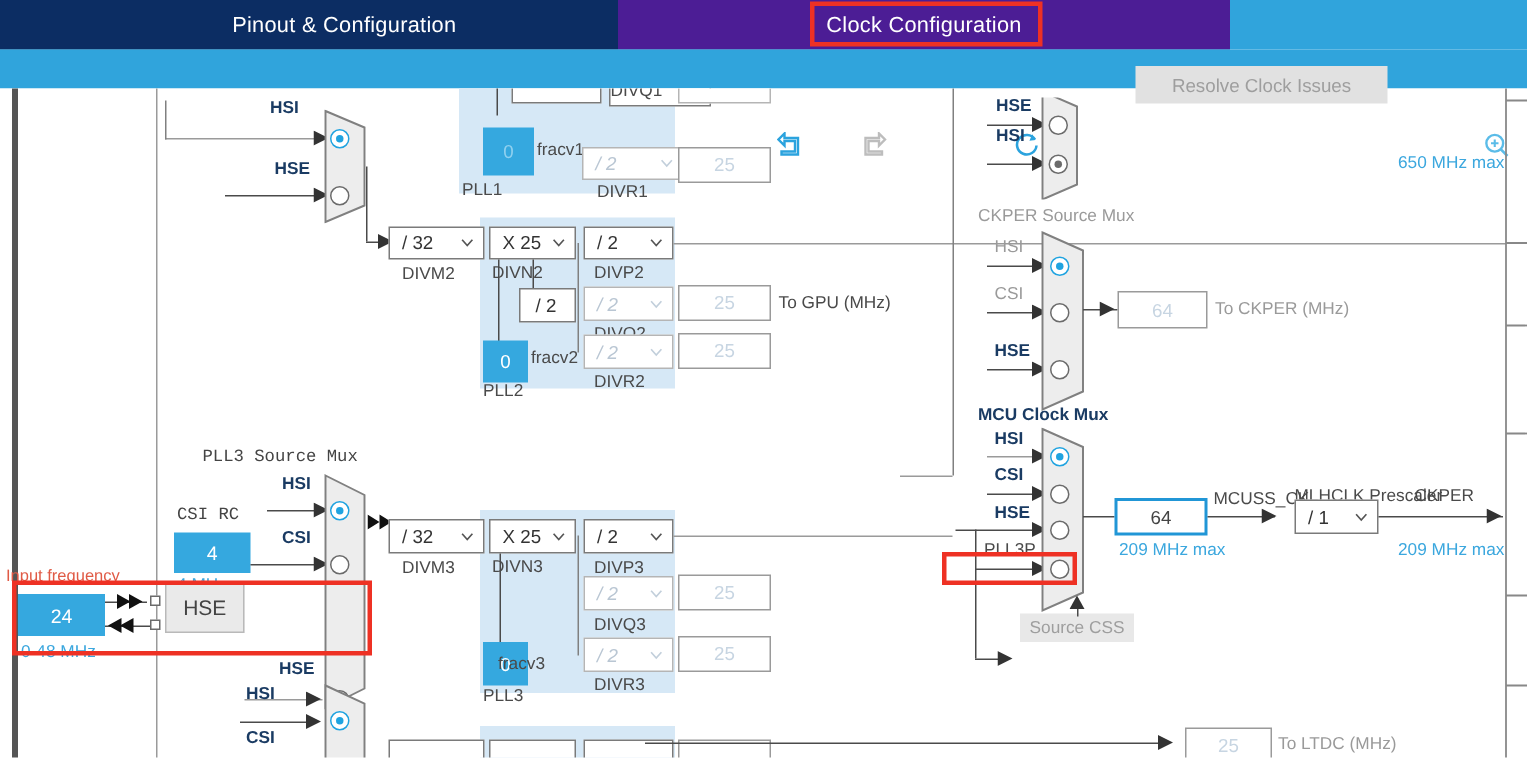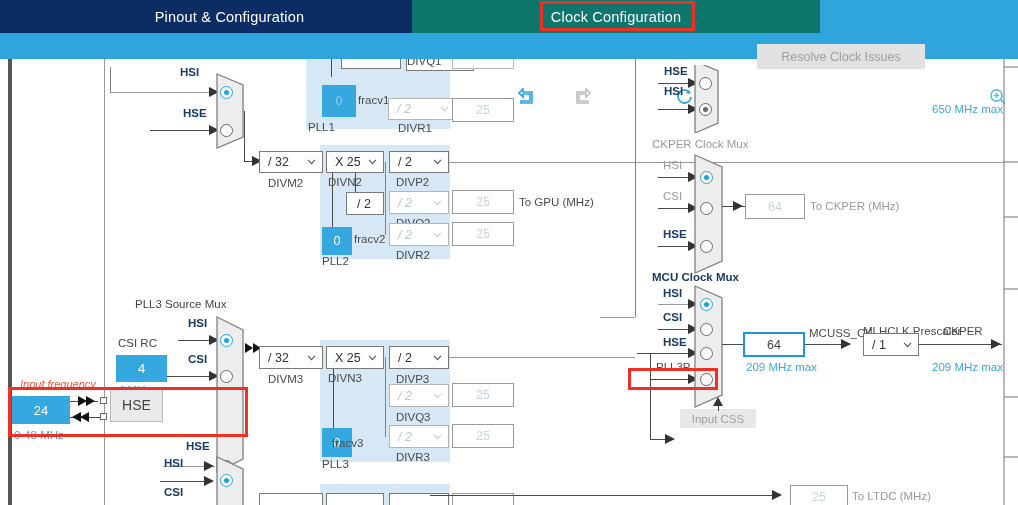--- a/index.html
+++ b/index.html
@@ -10,21 +10,21 @@
     background:#ffffff;
     overflow:hidden;
     position:relative;
   }
 
   
   #tabbar { position:absolute; left:0; top:0; width:1018px; height:33px; background:#30A4DC; display:flex; }
   .tab { height:33px; display:flex; align-items:center; justify-content:center;
          color:#ffffff; font-size:14.5px; letter-spacing:.2px; }
   .tab.dark { background:#0C2D63; }
-  .tab.sel  { background:#0f766e; }
+  .tab.sel  { background:#4c1d95; }
   #tab-pinout { width:412px;padding-left:47px; }
   #tab-clock  { width:408px; }
   #tab-project{ width:198px; }
   .tab-hl { position:absolute; left:540px; top:1px; width:155px; height:30px;
             border:3px solid #EE3124; pointer-events:none; }
 
   
   #toolbar { position:absolute; left:0; top:33px; width:1018px; height:26px; background:#30A4DC; }
   #toolbar-body { position:absolute; left:0; top:59px; width:1018px; height:446px; background:#fff; }
   #tools { position:absolute; left:0; top:40px; width:1018px; height:38px; }
@@ -65,21 +65,21 @@
              display:flex; align-items:center; justify-content:center; }
   .bluebox.dim { color:#8fd0ef; }
 
   .graybox { position:absolute; background:#EAEAEA; border:1px solid #b9b9b9;
              font-size:14px; color:#444; display:flex; align-items:center; justify-content:center; }
 
   .lbl  { position:absolute; font-size:11.5px; color:#4a4a4a; white-space:nowrap; }
   .lbl.muted { color:#9a9a9a; }
   .lbl.blue  { color:#3BA7DE; }
   .lbl.dark  { color:#1a3b63; font-weight:bold; }
-  .lbl.hd    { font-size:11.5px; color:#444; }
+  .lbl.hd    { font-size:11.5px; color:#444;font-family:Liberation Mono, monospace; }
 
   .mux { position:absolute; }
   .radio { position:absolute; width:13px; height:13px; border-radius:50%;
            border:1.6px solid #6b6b6b; background:#fff; }
   .radio.on { border-color:#1FA3E0; }
   .radio.on::after { content:""; position:absolute; left:2.6px; top:2.6px;
                      width:5.4px; height:5.4px; border-radius:50%; background:#1FA3E0; }
   .radio.ong { border-color:#6b6b6b; }
   .radio.ong::after { content:""; position:absolute; left:2.6px; top:2.6px;
                       width:5.4px; height:5.4px; border-radius:50%; background:#6b6b6b; }
@@ -308,21 +308,21 @@
   <div class="dd dis" style="left:389px; top:366px; width:60px; height:23px;">
     <span>/ 2</span>
     <svg class="caret" viewBox="0 0 10 7">
       <path d="M1,1 L5,5.4 L9,1" fill="none" stroke="#c2cfdb" stroke-width="1.3"></path>
       </svg>
   </div>
   <div class="lbl" style="left:396px; top:392px;">DIVR3</div>
   <div class="val" style="left:452px; top:365px; width:62px; height:24px;">25</div>
   <div class="vline" style="left:385px; top:298px; height:80px;"></div>
 
-  <div class="lbl blue" style="left:20px; top:319px; font-size:11px; color:#E05A45;font-style:italic;">Input frequency</div>
+  <div class="lbl blue" style="left:4px; top:319px; font-size:11px; color:#E05A45;">Input frequency</div>
   <div class="bluebox" style="left:12px; top:337px; width:58px; height:28px; font-size:13px;">24</div>
   <div class="lbl blue" style="left:14px; top:370px;">0-48 MHz</div>
 
   <div class="hline" style="left:70px; top:342px; width:28px;"></div>
   <svg class="arrow" style="left:78px; top:337px;" width="24" height="11">
     <path d="M0,0 L9,5 L0,10 Z" fill="#111"></path>
       <path d="M8,0 L17,5 L8,10 Z" fill="#111"></path>
     </svg>
   <div class="hline" style="left:70px; top:358px; width:30px;"></div>
   <svg class="arrow" style="left:72px; top:353px;" width="24" height="11">
@@ -361,21 +361,21 @@
   <div class="lbl dark" style="left:664px; top:26px;">HSI</div>
   <div class="hline" style="left:658px; top:50px; width:36px;"></div>
   <svg class="arrow" style="left:688px; top:45px;" width="12" height="11">
     <path d="M0,0 L10,5 L0,10 Z" fill="#333"></path>
     </svg>
   <svg class="mux" style="left:694px; top:6px;" width="26" height="68">
     <path d="M1,-4 L24,6 L24,58 L1,68 Z" fill="#EDEDED" stroke="#808080" stroke-width="1.3"></path>
     </svg>
   <div class="radio" style="left:699px; top:18px;"></div>
   <div class="radio ong" style="left:699px; top:44px;"></div>
-  <div class="lbl muted" style="left:652px; top:79px;">CKPER Clock Mux</div>
+  <div class="lbl muted" style="left:652px; top:79px;">CKPER Source Mux</div>
 
   <div class="vline" style="left:635px; top:-2px; height:260px;"></div>
 
   <div class="hline gray" style="left:600px; top:258px; width:35px;"></div>
 
   <div class="lbl blue" style="left:932px; top:44px;">650 MHz max</div>
 
   <div class="lbl muted" style="left:663px; top:100px;">HSI</div>
   <div class="hline" style="left:658px; top:118px; width:36px;"></div>
   <svg class="arrow" style="left:688px; top:113px;" width="12" height="11">
@@ -432,21 +432,21 @@
     </svg>
 
   <svg class="mux" style="left:694px; top:226px;" width="30" height="124">
     <path d="M1,1 L28,13 L28,110 L1,122 Z" fill="#EDEDED" stroke="#808080" stroke-width="1.3"></path>
     </svg>
   <div class="radio on" style="left:700px; top:239px;"></div>
   <div class="radio" style="left:700px; top:264px;"></div>
   <div class="radio" style="left:700px; top:288px;"></div>
   <div class="radio" style="left:700px; top:314px;"></div>
   <div class="redbox" style="left:628px; top:309px; width:90px; height:22px;"></div>
-  <div class="graybox" style="left:680px; top:350px; width:76px; height:19px; font-size:11.5px; color:#9e9e9e; background:#E8E8E8; border:none;">Input CSS</div>
+  <div class="graybox" style="left:680px; top:350px; width:76px; height:19px; font-size:11.5px; color:#9e9e9e; background:#E8E8E8; border:none;">Source CSS</div>
   <div class="vline dk" style="left:718px; top:340px; height:12px;"></div>
   <svg class="arrow" style="left:713px; top:338px;" width="11" height="10">
     <path d="M5,0 L10,9 L0,9 Z" fill="#333"></path>
     </svg>
 
   <div class="hline" style="left:722px; top:285px; width:22px;"></div>
   <div class="val on" style="left:743px; top:273px; width:62px; height:25px;">64</div>
   <div class="lbl blue" style="left:746px; top:302px;">209 MHz max</div>
   <div class="lbl" style="left:809px; top:268px;">MCUSS_CK</div>
   <div class="hline" style="left:805px; top:285px; width:45px;"></div>

